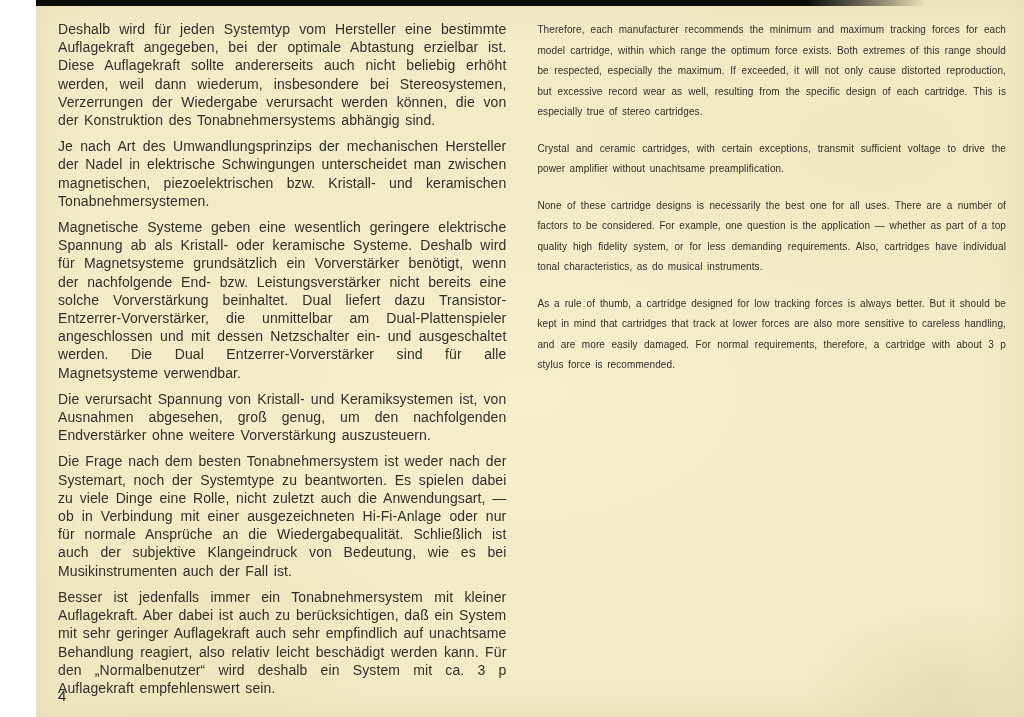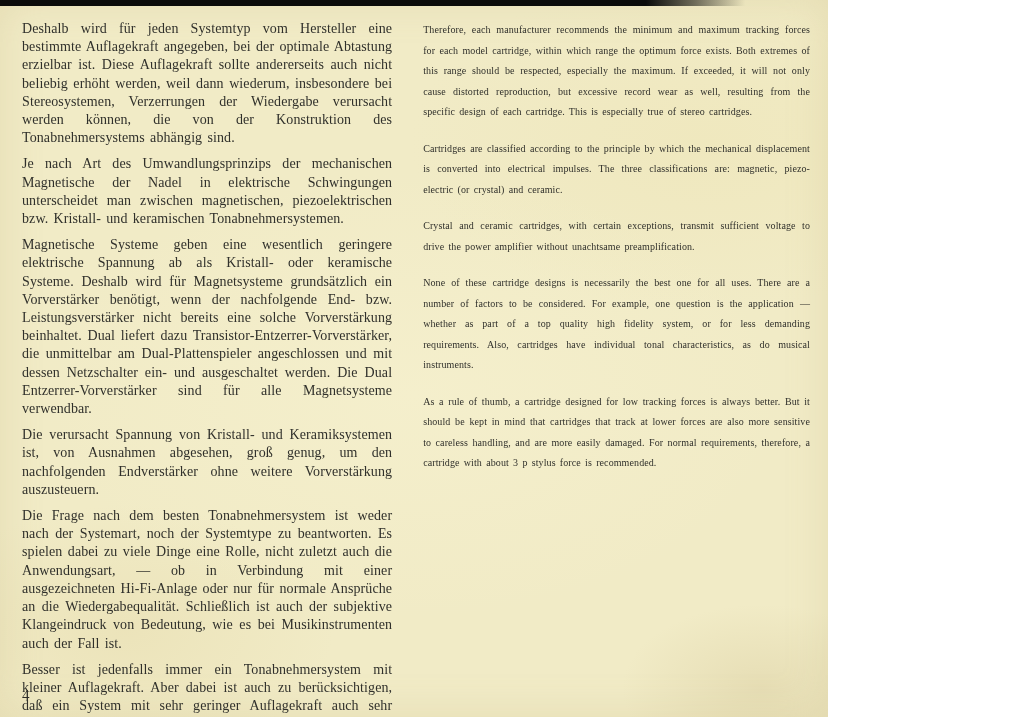--- a/index.html
+++ b/index.html
@@ -1,32 +1,33 @@
 <!DOCTYPE html>
 <html><head>
 <meta charset="utf-8">
 <style>
   html, body {
     margin: 0;
     padding: 0;
   }
   .page {
     position: relative;
-    width: 828px;
+    width: 988px;
     height: 717px;
     overflow: hidden;
     background-color: #f1ebc6;
     background-image:
       radial-gradient(ellipse 300px 180px at 15% 88%, rgba(220,205,150,0.25), rgba(220,205,150,0) 70%),
       radial-gradient(ellipse 420px 240px at 85% 20%, rgba(236,226,175,0.35), rgba(236,226,175,0) 70%),
       radial-gradient(ellipse 500px 300px at 50% 55%, rgba(248,243,210,0.5), rgba(248,243,210,0) 75%),
       radial-gradient(ellipse 200px 120px at 92% 96%, rgba(205,190,140,0.3), rgba(205,190,140,0) 70%);
     box-shadow: inset 0 0 40px rgba(190,175,120,0.25);
-    font-family: Liberation Serif, serif;
+    font-family: Liberation Sans, sans-serif;
     color: #30302b;
+    margin-left: 36px;
   }
   .scan-edge-top {
     position: absolute;
     top: 0;
     left: 0;
     width: 100%;
     height: 6px;
     background: linear-gradient(to right,
       #0b0b0a 0%, #0b0b0a 78%,
       rgba(11,11,10,0.55) 84%,
@@ -74,30 +75,29 @@
 <body>
 
 <div class="page">
 
   <div class="scan-edge-top"></div>
 
   <div class="columns">
 
     <div class="col col-german">
       <p>Deshalb wird für jeden Systemtyp vom Hersteller eine bestimmte Auflagekraft angegeben, bei der optimale Abtastung erzielbar ist. Diese Auflagekraft sollte andererseits auch nicht beliebig erhöht werden, weil dann wiederum, insbesondere bei Stereosystemen, Verzerrungen der Wiedergabe verursacht werden können, die von der Konstruktion des Tonabnehmersystems abhängig sind.</p>
-      <p>Je nach Art des Umwandlungsprinzips der mechanischen Magnetische der Nadel in elektrische Schwingungen unterscheidet man zwischen magnetischen, piezoelektrischen bzw. Kristall- und keramischen Tonabnehmersystemen.</p>
+      <p>Je nach Art des Umwandlungsprinzips der mechanischen Hersteller der Nadel in elektrische Schwingungen unterscheidet man zwischen magnetischen, piezoelektrischen bzw. Kristall- und keramischen Tonabnehmersystemen.</p>
       <p>Magnetische Systeme geben eine wesentlich geringere elektrische Spannung ab als Kristall- oder keramische Systeme. Deshalb wird für Magnetsysteme grundsätzlich ein Vorverstärker benötigt, wenn der nachfolgende End- bzw. Leistungsverstärker nicht bereits eine solche Vorverstärkung beinhaltet. Dual liefert dazu Transistor-Entzerrer-Vorverstärker, die unmittelbar am Dual-Plattenspieler angeschlossen und mit dessen Netzschalter ein- und ausgeschaltet werden. Die Dual Entzerrer-Vorverstärker sind für alle Magnetsysteme verwendbar.</p>
       <p>Die verursacht Spannung von Kristall- und Keramiksystemen ist, von Ausnahmen abgesehen, groß genug, um den nachfolgenden Endverstärker ohne weitere Vorverstärkung auszusteuern.</p>
       <p>Die Frage nach dem besten Tonabnehmersystem ist weder nach der Systemart, noch der Systemtype zu beantworten. Es spielen dabei zu viele Dinge eine Rolle, nicht zuletzt auch die Anwendungsart, — ob in Verbindung mit einer ausgezeichneten Hi-Fi-Anlage oder nur für normale Ansprüche an die Wiedergabequalität. Schließlich ist auch der subjektive Klangeindruck von Bedeutung, wie es bei Musikinstrumenten auch der Fall ist.</p>
       <p>Besser ist jedenfalls immer ein Tonabnehmersystem mit kleiner Auflagekraft. Aber dabei ist auch zu berücksichtigen, daß ein System mit sehr geringer Auflagekraft auch sehr empfindlich auf unachtsame Behandlung reagiert, also relativ leicht beschädigt werden kann. Für den „Normalbenutzer“ wird deshalb ein System mit ca. 3 p Auflagekraft empfehlenswert sein.</p>
     </div>
 
     <div class="col col-english">
       <p>Therefore, each manufacturer recommends the minimum and maximum tracking forces for each model cartridge, within which range the optimum force exists. Both extremes of this range should be respected, especially the maximum. If exceeded, it will not only cause distorted reproduction, but excessive record wear as well, resulting from the specific design of each cartridge. This is especially true of stereo cartridges.</p>
-      <p>Cartridges are classified according to the principle by which the mechanical displacement is converted into electrical impulses. The three classifications are: magnetic, piezo-electric (or crystal) and ceramic.</p>
       <p>Crystal and ceramic cartridges, with certain exceptions, transmit sufficient voltage to drive the power amplifier without unachtsame preamplification.</p>
       <p>None of these cartridge designs is necessarily the best one for all uses. There are a number of factors to be considered. For example, one question is the application — whether as part of a top quality high fidelity system, or for less demanding requirements. Also, cartridges have individual tonal characteristics, as do musical instruments.</p>
       <p>As a rule of thumb, a cartridge designed for low tracking forces is always better. But it should be kept in mind that cartridges that track at lower forces are also more sensitive to careless handling, and are more easily damaged. For normal requirements, therefore, a cartridge with about 3 p stylus force is recommended.</p>
     </div>
 
   </div>
 
   <div class="page-number">4</div>
 
 </div>

